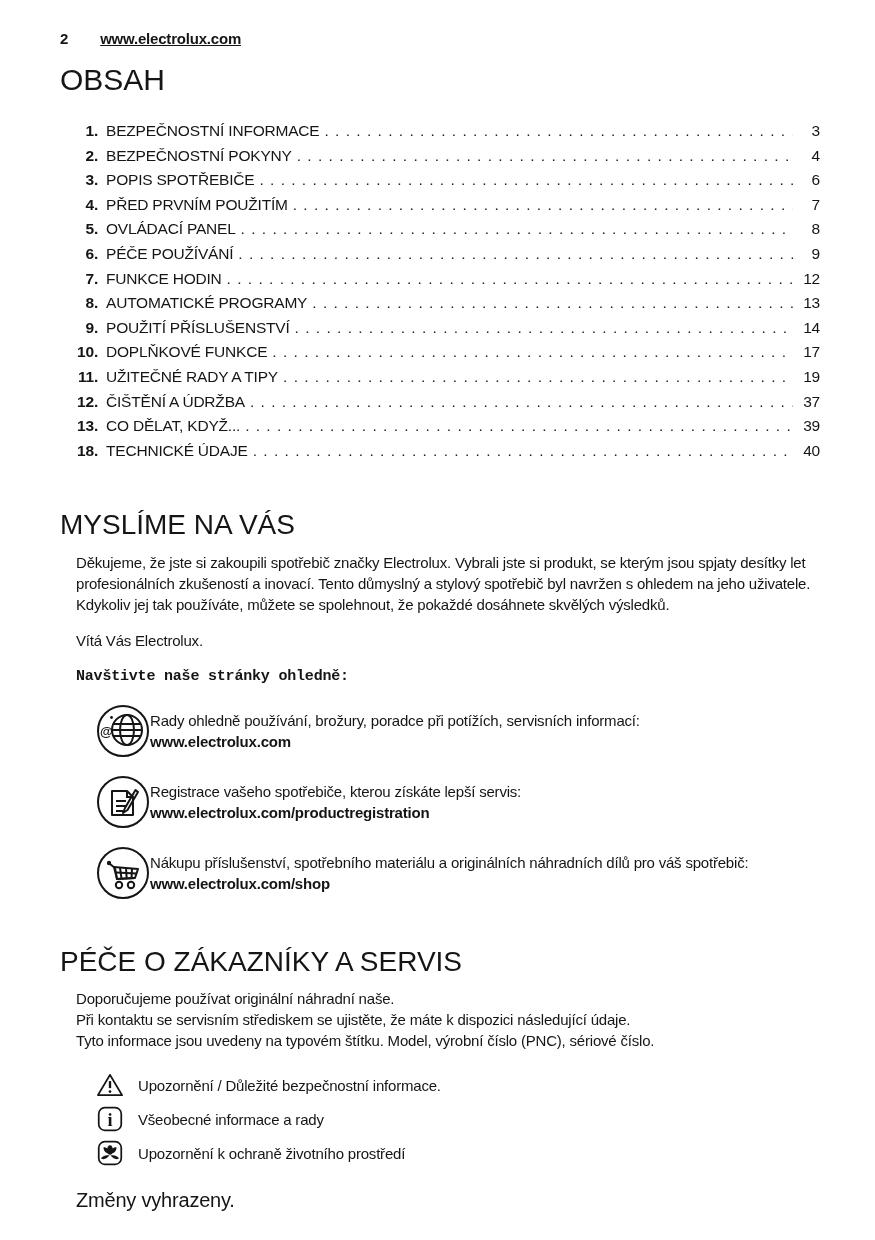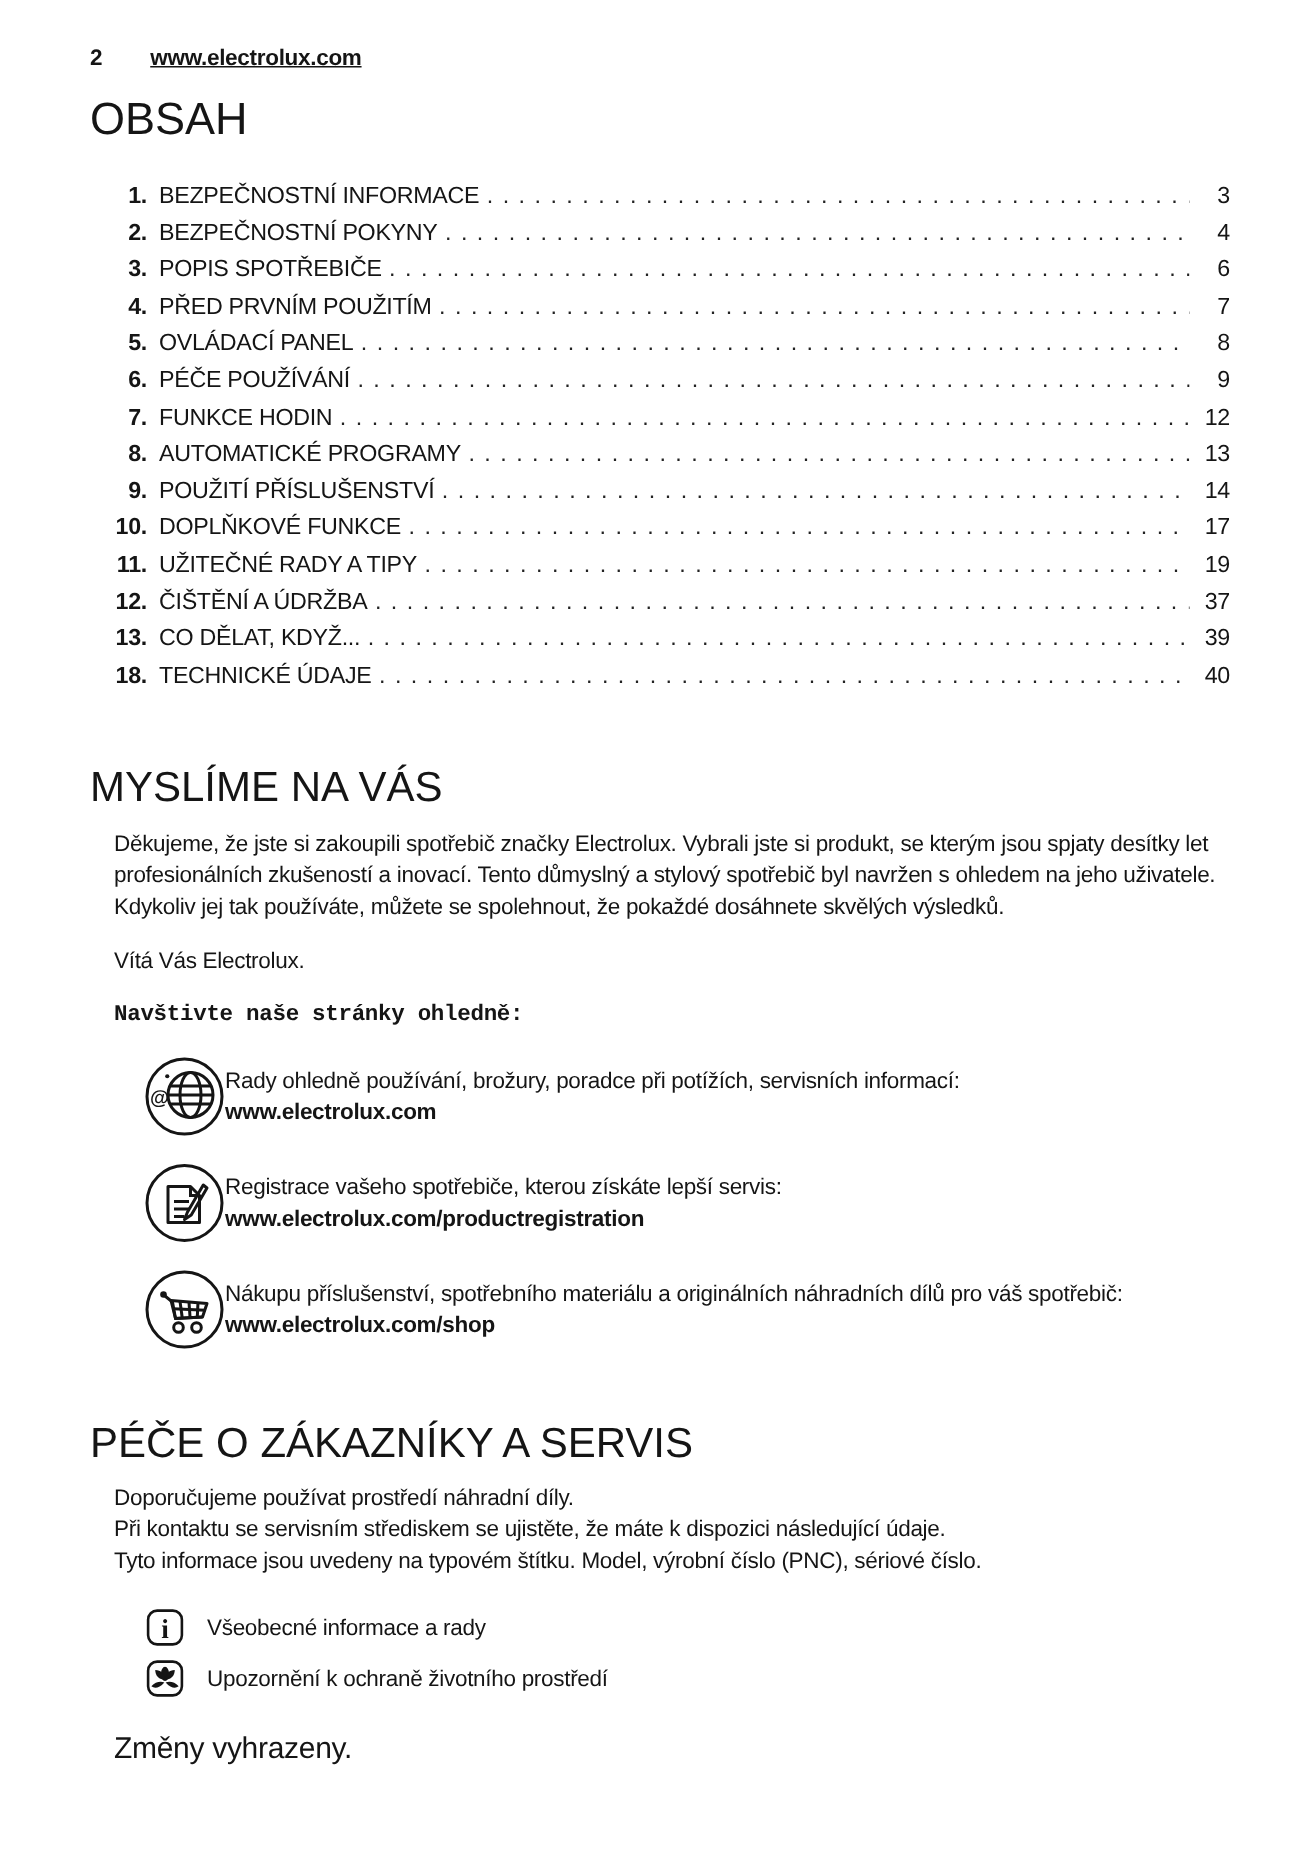--- a/index.html
+++ b/index.html
@@ -204,27 +204,37 @@
       <span class="linktext">
         <span>Nákupu příslušenství, spotřebního materiálu a originálních náhradních dílů pro váš spotřebič:</span><br>
         <span class="url">www.electrolux.com/shop</span>
       </span>
     </div>
   </div>
 
   <h1 class="h2" style="">PÉČE O ZÁKAZNÍKY A SERVIS</h1>
   <div class="indent">
     <div class="para" style="margin-top:10px;">
-      <div class="line">Doporučujeme používat prostředí náhradní díly.</div>
+      <div class="line">Doporučujeme používat originální náhradní naše.</div>
       <div class="line">Při kontaktu se servisním střediskem se ujistěte, že máte k dispozici následující údaje.</div>
       <div class="line">Tyto informace jsou uvedeny na typovém štítku. Model, výrobní číslo (PNC), sériové číslo.</div>
     </div>
 
     <div style="margin-top:20px;">
 
+      <div class="noterow">
+        <span class="sicon">
+          <svg width="28" height="26" viewBox="0 0 36 32" fill="none" stroke="#151515" stroke-width="2.4">
+            <path d="M18 3 L33.5 29 H2.5 Z" stroke-linejoin="round"></path>
+            <line x1="18" y1="11" x2="18" y2="20" stroke-width="3"></line>
+            <circle cx="18" cy="24.5" r="1.7" fill="#151515" stroke="none"></circle>
+          </svg>
+        </span>
+        <span class="notetext">Upozornění / Důležité bezpečnostní informace.</span>
+      </div>
 
       <div class="noterow">
         <span class="sicon">
           <svg width="26" height="26" viewBox="0 0 30 30" fill="none" stroke="#151515" stroke-width="2">
             <rect x="2" y="2" width="26" height="26" rx="7"></rect>
             <text x="15" y="23" text-anchor="middle" font-size="21" font-weight="bold" fill="#151515" stroke="none" font-family="Liberation Serif, serif">i</text>
           </svg>
         </span>
         <span class="notetext">Všeobecné informace a rady</span>
       </div>

